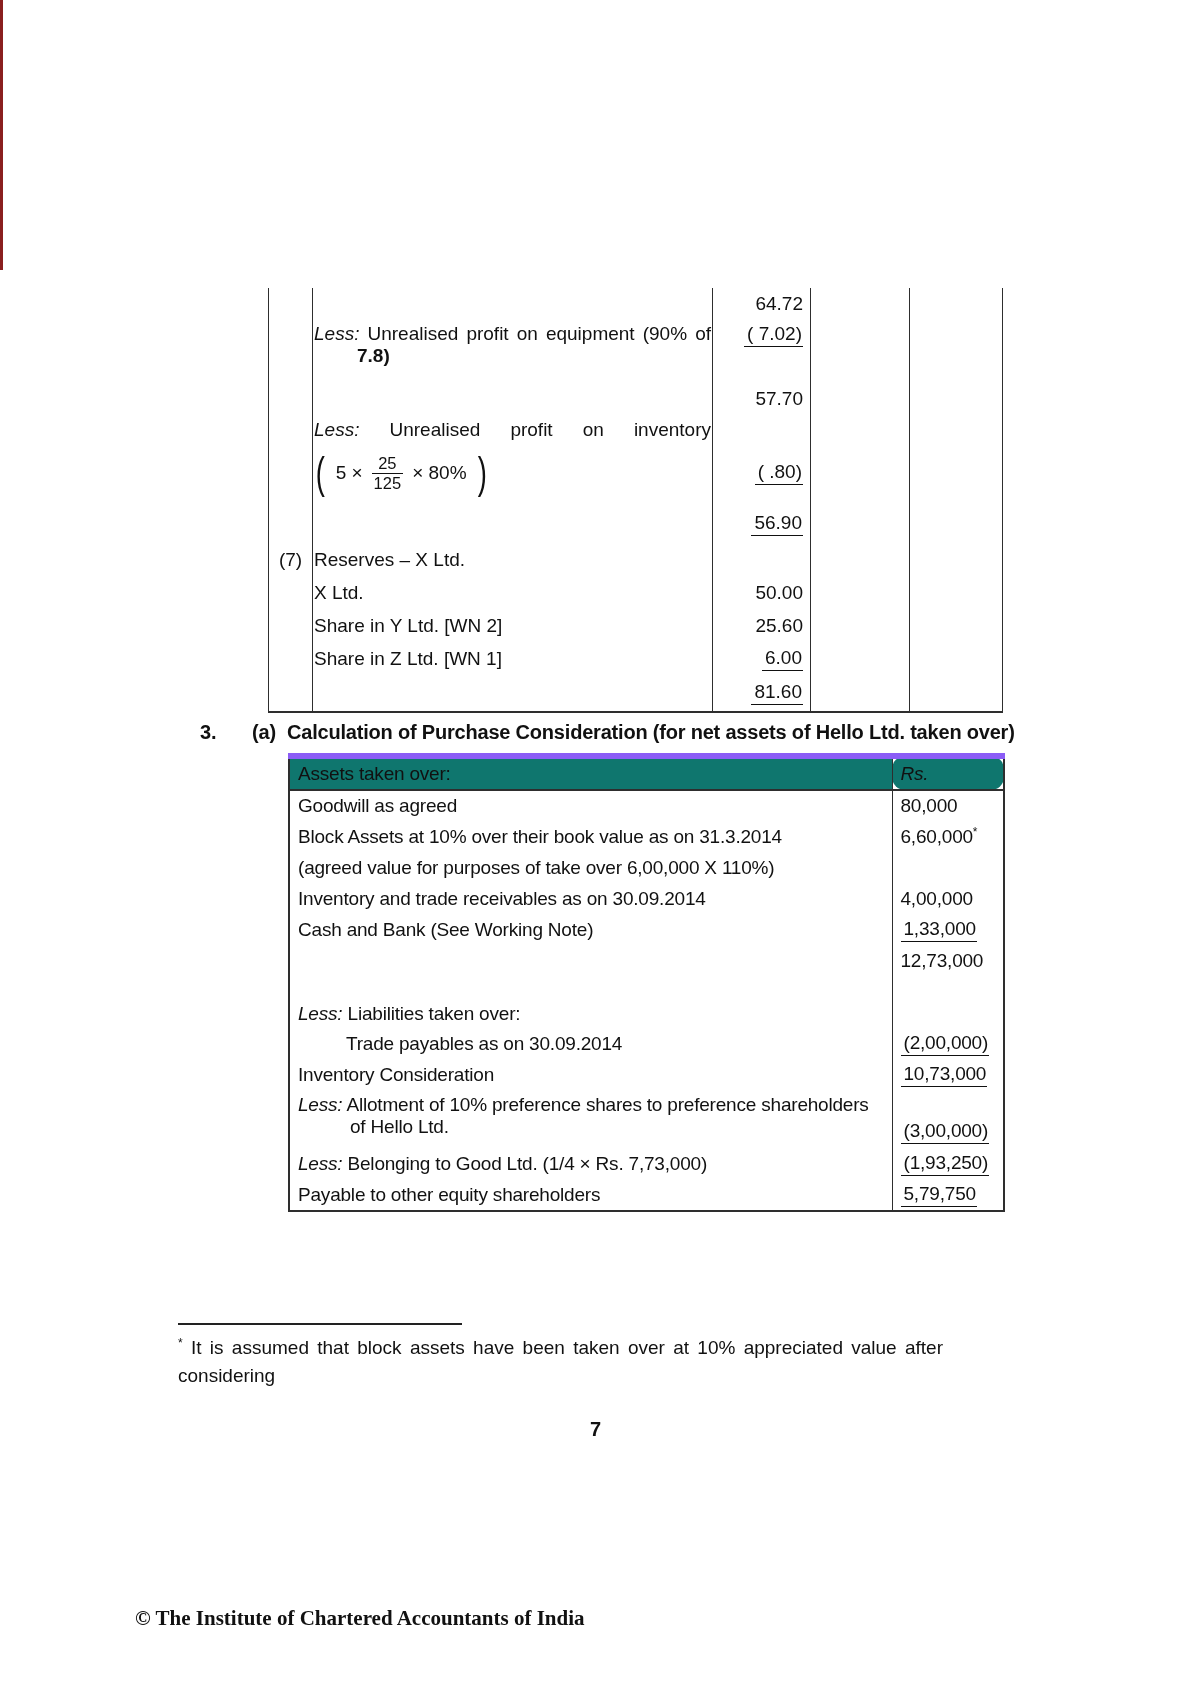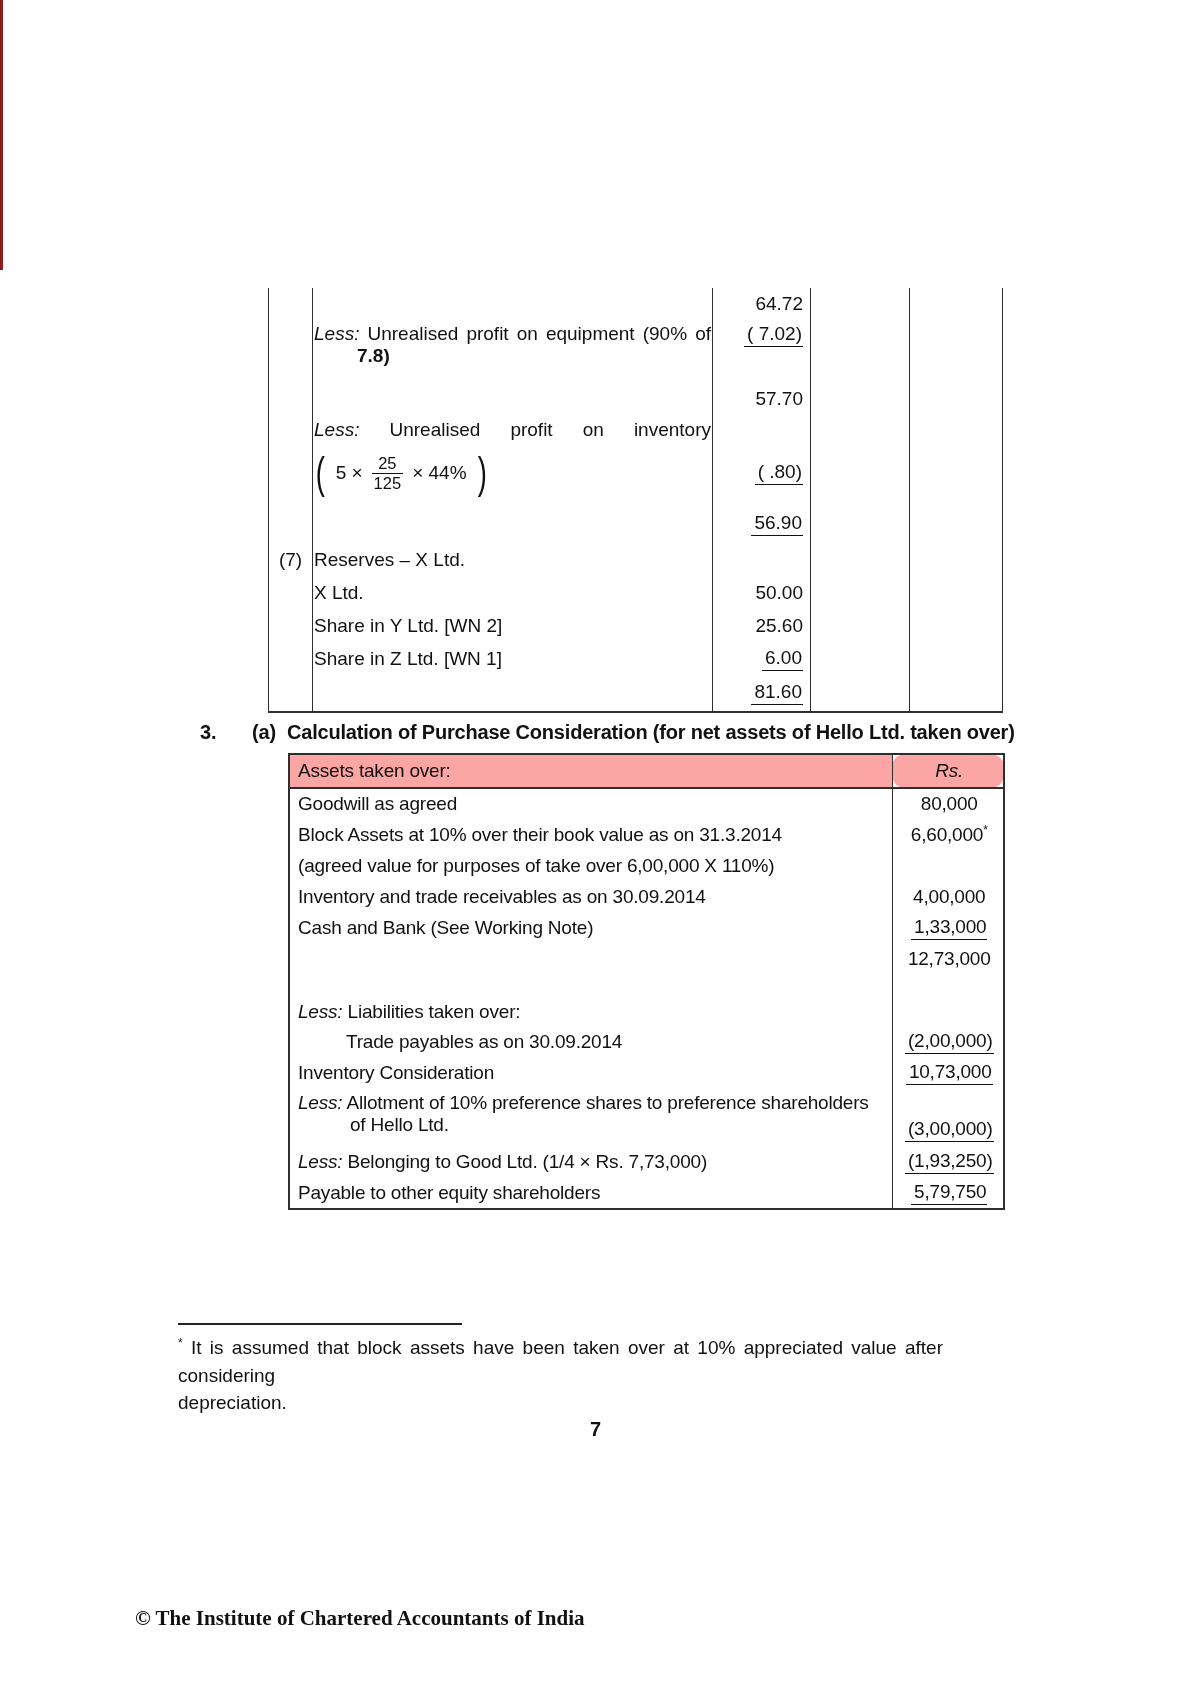--- a/index.html
+++ b/index.html
@@ -30,22 +30,22 @@
 
   
   .heading { position:absolute; top:721px; left:0; width:1100px; font-weight:700; font-size:20px; letter-spacing:-0.2px; white-space:nowrap; }
   .heading .hnum { position:absolute; left:200px; }
   .heading .hpart { position:absolute; left:252px; }
   .heading .htitle { position:absolute; left:287px; }
 
   
   .t2 { position:absolute; left:288px; top:753px; width:715px; font-size:19px; letter-spacing:-0.2px; border:2px solid #2e2e2e; }
   .t2 td { vertical-align:middle; padding:1px 8px; }
-  .t2 td.val { border-left:1.6px solid #2e2e2e; text-align:center; padding-right:5px; white-space:nowrap;border-radius:13px; }
-  .t2 tr.hdr td { background:#fca5a5; border-top:1px solid #8b5cf6; border-bottom:2px solid #2e2e2e; }
+  .t2 td.val { border-left:1.6px solid #2e2e2e; text-align:left; padding-right:5px; white-space:nowrap;border-radius:13px; }
+  .t2 tr.hdr td { background:#0f766e; border-top:6px solid #8b5cf6; border-bottom:2px solid #2e2e2e; }
   .t2 tr.hdr td.val { font-style:italic; }
   .t2 .ind { padding-left:48px; }
   .t2 .l1 { white-space:nowrap; }
   .t2 .l2 { padding-left:52px; }
   .t2 td.vbot { vertical-align:bottom; padding-bottom:4px; }
   .t2 td.vtop { vertical-align:top; padding-top:3px; }
   sup { font-size:12px; vertical-align:super; line-height:0; }
 
   
   .fn-rule { position:absolute; left:178px; top:1323px; width:284px; height:2px; background:#222; }
@@ -106,21 +106,21 @@
     <tr style="height:54px">
       <td class="numcol"></td>
       <td>
         <span class="formula">
           <span class="paren">(</span>
               <span>5 ×</span>
               <span class="frac">
                 <span>25</span>
                 <span class="den">125</span>
               </span>
-              <span>× 44%</span>
+              <span>× 80%</span>
               <span class="paren">)</span>
         </span>
       </td>
       <td class="val"><span class="u">( .80)</span></td>
       <td></td>
       <td></td>
     </tr>
     <tr style="height:42px">
       <td class="numcol"></td>
       <td></td>
@@ -234,20 +234,19 @@
     <tr style="height:32px">
       <td>Payable to other equity shareholders</td>
       <td class="val"><span class="u">5,79,750</span></td>
     </tr>
   </tbody>
     </table>
 
   <div class="fn-rule"></div>
   <div class="footnote">
     <div class="fl1"><sup>*</sup> <span>It is assumed that block assets have been taken over at 10% appreciated value after considering</span></div>
-    <div class="fl2">depreciation.</div>
   </div>
 
   <div class="page-number">7</div>
 
   <div class="footer">© The Institute of Chartered Accountants of India</div>
 
 </div>
 
 </body></html>

